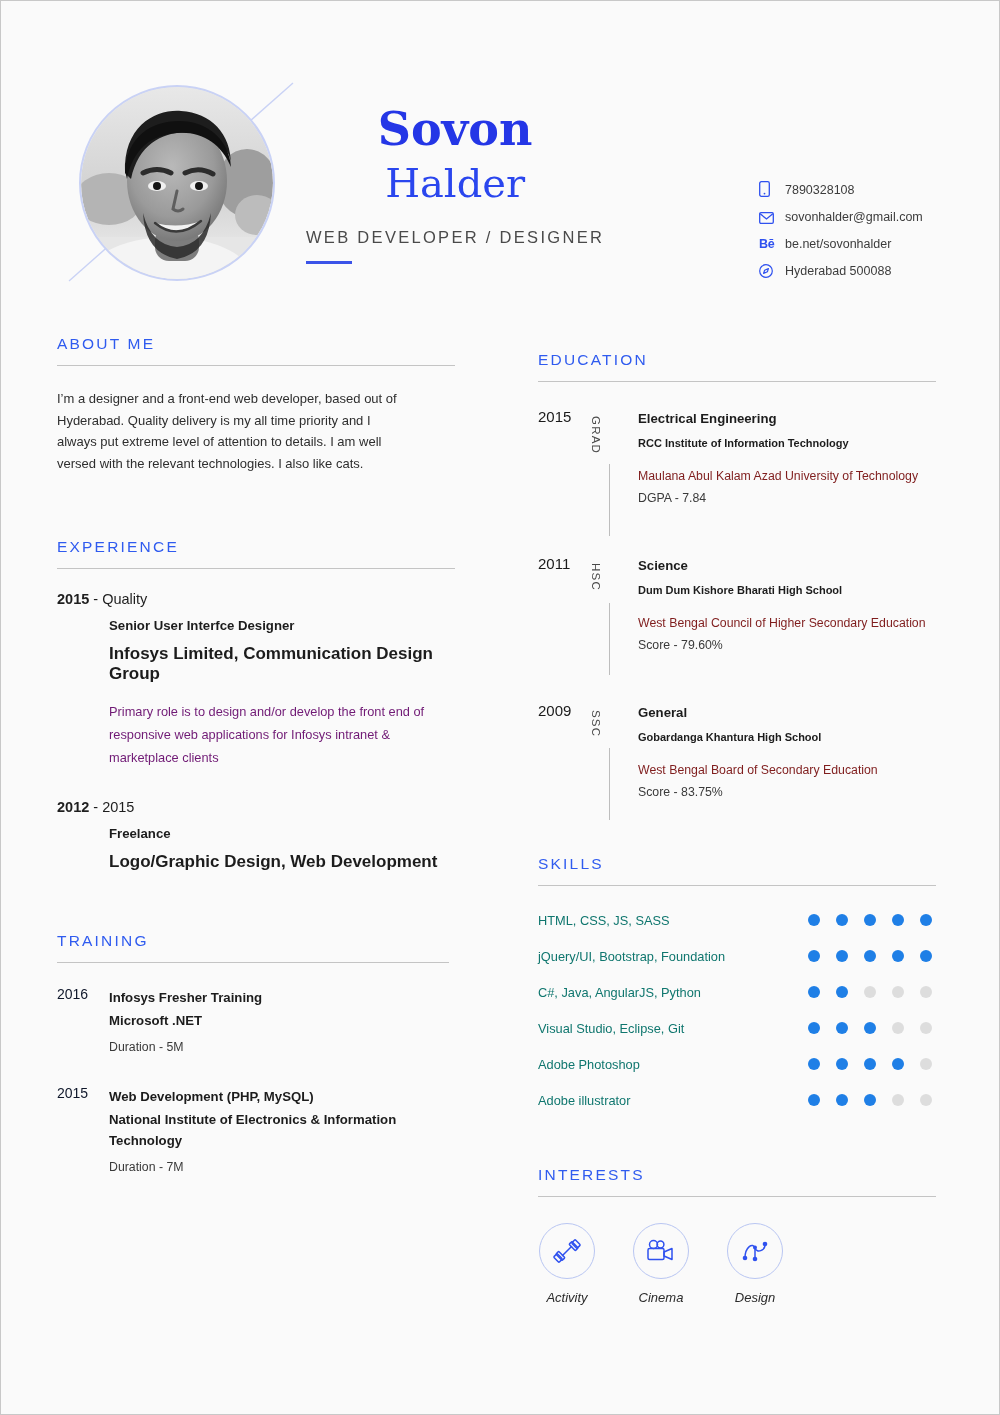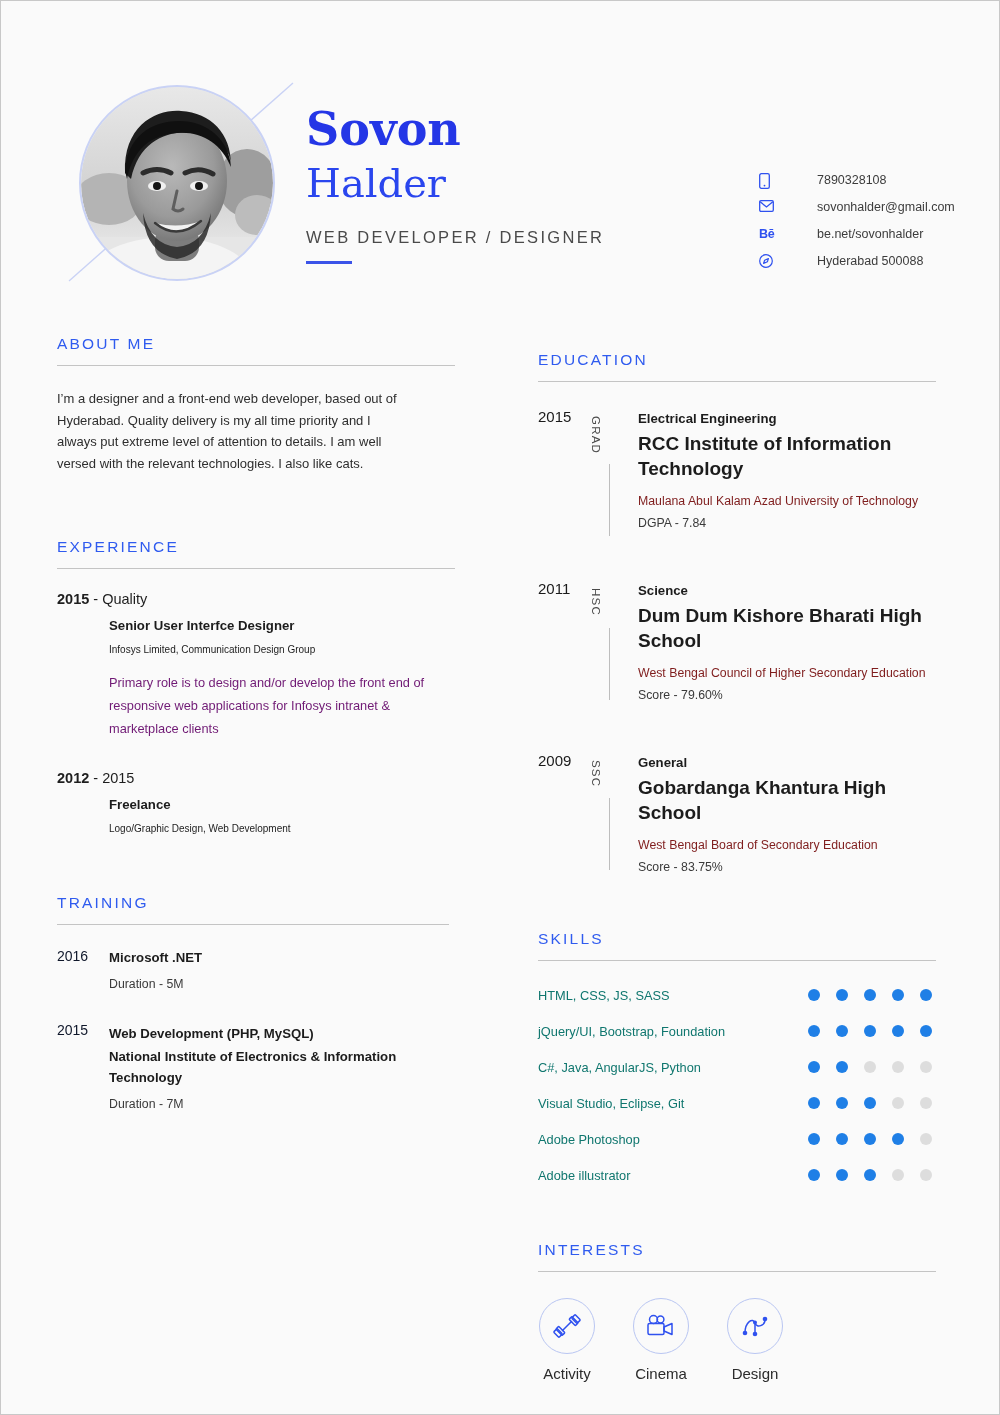--- a/index.html
+++ b/index.html
@@ -47,21 +47,21 @@
     overflow: hidden;
     background: #e9e9e9;
   }
   .photo-img {
     position: absolute;
     left: 0; top: 0;
     width: 192px; height: 192px;
     border-radius: 50%;
   }
 
-  .name-block { position: absolute; left: 305px; top: 105px; }
+  .name-block { position: absolute; left: 305px; top: 105px; text-align: center; }
   .name-first {
     font-family: "DejaVu Serif", "Liberation Serif", serif;
     font-size: 46px;
     font-weight: 700;
     color: #2436e6;
     line-height: 1.0;
     letter-spacing: 0px;
   }
   .name-last {
     font-family: "DejaVu Serif", "Liberation Serif", serif;
@@ -85,24 +85,23 @@
   }
 
   
   .contact {
     position: absolute;
     left: 758px; top: 172px;
     width: 220px;
   }
   .contact-row {
     display: flex;
-    align-items: flex-start;
+    align-items: flex-end;
     height: 24px;
     margin-bottom: 3px;
-    gap: 32px;
   }
   .c-icon {
     width: 22px;
     display: flex;
     align-items: center;
     justify-content: flex-start;
     color: #2f51ef;
     flex: 0 0 22px;
   }
   .be-glyph {
@@ -153,22 +152,22 @@
   }
   .exp-date b { font-weight: 700; }
   .exp-body { margin-left: 52px; margin-top: 11px; }
   .exp-role {
     font-size: 13.2px;
     font-weight: 700;
     color: #1c1c1c;
     margin-bottom: 11px;
   }
   .exp-company {
-    font-size: 10px;
-    font-weight: 400;
+    font-size: 17px;
+    font-weight: 700;
     color: #1c1c1c;
   }
   .exp-desc {
     margin-top: 16px;
     font-size: 12.8px;
     line-height: 23px;
     color: #701a75;
     width: 345px;
   }
 
@@ -239,21 +238,21 @@
     background: #bdbdbd;
   }
   .edu-body { flex: 1; padding-top: 0px; }
   .edu-major {
     font-size: 13.2px;
     font-weight: 700;
     color: #1c1c1c;
     line-height: 25px;
   }
   .edu-school {
-    font-size: 19px;
+    font-size: 11px;
     font-weight: 700;
     color: #1c1c1c;
     line-height: 25px;
   }
   .edu-board {
     margin-top: 9px;
     font-size: 12.3px;
     color: #7f1d1d;
     line-height: 22px;
   }
@@ -297,22 +296,23 @@
     width: 56px; height: 56px;
     border-radius: 50%;
     border: 1.5px solid #b9c6f2;
     display: flex;
     align-items: center;
     justify-content: center;
     margin: 0 auto;
   }
   .int-label {
     margin-top: 11px;
-    font-size: 15px;
+    font-size: 13px;
     color: #2b2b2b;
+    font-style: italic;
   }
 </style>
 </head>
 <body>
 
 <div class="page">
 
   <div class="header">
 
     <div class="photo-wrap">
@@ -451,20 +451,21 @@
       </div>
     </div>
 
     <div class="section" style="margin-top:60px;">
       <div class="sec-title">TRAINING</div>
       <div class="sec-rule" style="width:392px;"></div>
 
       <div class="trn-item" style="margin-top:22px;">
         <div class="trn-year">2016</div>
         <div class="trn-body">
+          <div class="trn-name">Infosys Fresher Training</div>
           <div class="trn-org">Microsoft .NET</div>
           <div class="trn-dur">Duration - 5M</div>
         </div>
       </div>
 
       <div class="trn-item" style="margin-top:30px;">
         <div class="trn-year">2015</div>
         <div class="trn-body">
           <div class="trn-name">Web Development (PHP, MySQL)</div>
           <div class="trn-org">National Institute of Electronics &amp; Information Technology</div>

